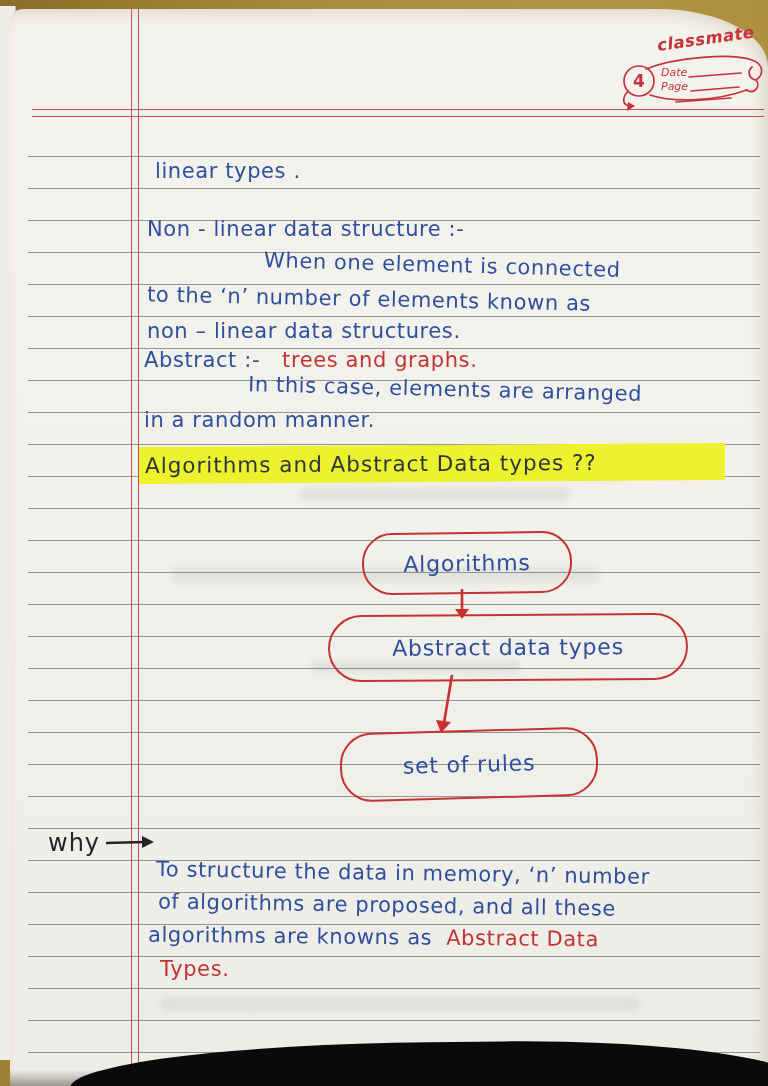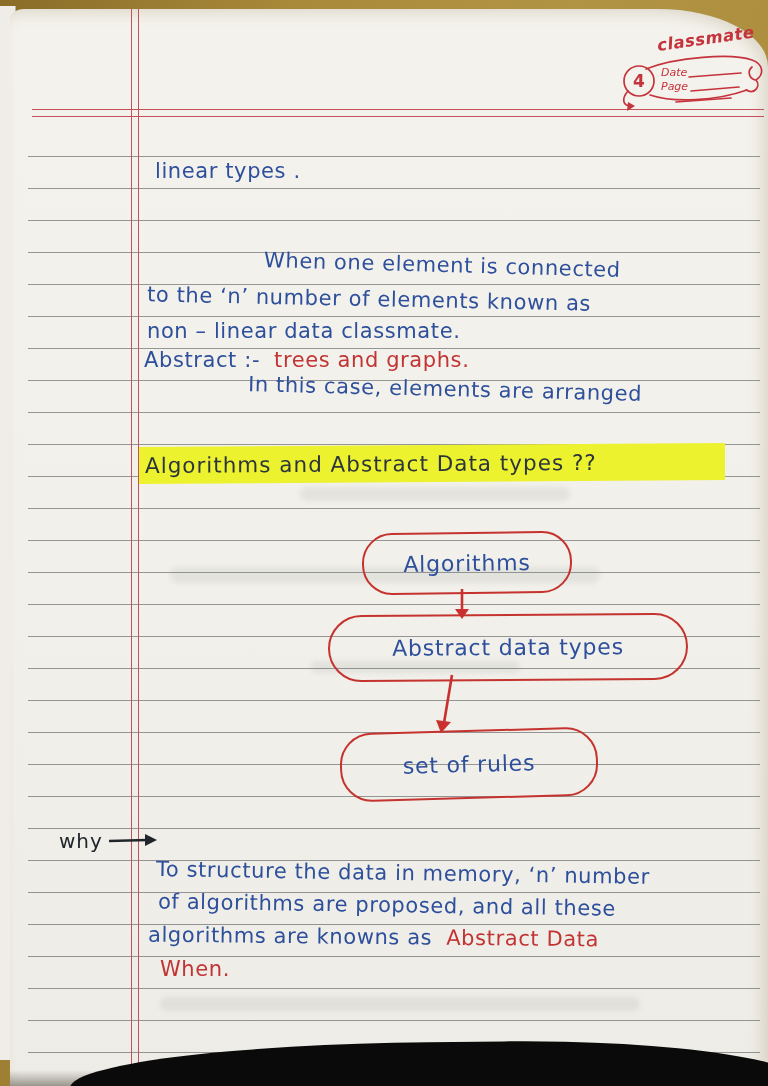--- a/index.html
+++ b/index.html
@@ -66,21 +66,21 @@
     font-size:22px;letter-spacing:.8px;
   }
   .fc-box.b1{left:352px;top:523px;width:206px;height:58px;transform:rotate(-.8deg);}
   .fc-box.b2{left:318px;top:605px;width:356px;height:63px;transform:rotate(-.4deg);border-radius:34px;}
   .fc-box.b3{left:330px;top:721px;width:254px;height:65px;transform:rotate(-1.6deg);border-radius:32px;}
   .fc-arrow{position:absolute;overflow:visible;}
   .fc-arrow line{stroke:#c9302f;stroke-width:2.6px;}
   .fc-arrow polygon{fill:#c9302f;}
   
   .why-note{position:absolute;left:38px;top:820px;display:flex;align-items:center;}
-  .why-note .txt{font-size:20px;color:#20262c;letter-spacing:1px;margin-left:11px;}
+  .why-note .txt{font-size:24px;color:#20262c;letter-spacing:1px;}
   .why-note svg{margin-left:6px;}
   .why-note svg line{stroke:#20262c;stroke-width:2.4px;}
   .why-note svg polygon{fill:#20262c;}
   
   .emblem{position:absolute;left:604px;top:20px;width:158px;height:88px;}
   .emblem svg{overflow:visible;}
   .emblem .stroke{fill:none;stroke:#c5333c;stroke-width:1.7px;stroke-linecap:round;}
   .emblem text{fill:#c5333c;font-family:"DejaVu Sans",sans-serif;}
   .emblem .brand{font-size:16.5px;font-weight:bold;font-style:italic;letter-spacing:.5px;}
   .emblem .small{font-size:11px;font-style:italic;}
@@ -135,33 +135,35 @@
         <text class="small" x="47" y="47">Date</text>
         <line class="stroke" x1="75" y1="48" x2="127" y2="44"></line>
         <text class="small" x="47" y="61">Page</text>
         <line class="stroke" x1="77" y1="62" x2="125" y2="58"></line>
         <line class="stroke" x1="62" y1="73" x2="117" y2="69"></line>
       </svg>
     </div>
 
     <div class="hw" style="left:145px;top:149px;">linear types .</div>
 
+    <div class="hw" style="left:137px;top:207px;">Non - linear data structure :-</div>
 
     <div class="hw" style="left:254px;top:243px;transform:rotate(1.6deg);">When one element is connected</div>
 
     <div class="hw" style="left:137px;top:277px;transform:rotate(1.2deg);">to the ‘n’ number of elements known as</div>
 
-    <div class="hw" style="left:137px;top:309px;">non – linear data classmate.</div>
+    <div class="hw" style="left:137px;top:309px;">non – linear data structures.</div>
 
     <div class="hw" style="left:134px;top:338px;">
-      <span>Abstract :-</span><span class="word-space"></span><span class="red" style="color:#c23434;">trees and graphs.</span>
+      <span>Abstract :-</span><span class="word-space"></span><span class="red" style="color:#c23434;margin-left:8px;">trees and graphs.</span>
     </div>
 
     <div class="hw" style="left:238px;top:367px;transform:rotate(1.4deg);">In this case, elements are arranged</div>
 
+    <div class="hw" style="left:134px;top:398px;">in a random manner.</div>
 
     <div class="highlight">
       <span class="hw-inline">Algorithms and Abstract Data types ??</span>
     </div>
 
     <div class="fc-box b1">
       <span>Algorithms</span>
     </div>
 
     <svg class="fc-arrow" style="left:432px;top:580px;" width="40" height="30">
@@ -191,19 +193,19 @@
     </div>
 
     <div class="hw" style="left:146px;top:851px;transform:rotate(.9deg);">To structure the data in memory, ‘n’ number</div>
 
     <div class="hw" style="left:148px;top:883px;transform:rotate(.9deg);">of algorithms are proposed, and all these</div>
 
     <div class="hw" style="left:138px;top:915px;transform:rotate(.6deg);">
       <span>algorithms are knowns as</span><span class="word-space"></span><span style="color:#c23434;">Abstract Data</span>
     </div>
 
-    <div class="hw red" style="left:150px;top:947px;">When.</div>
+    <div class="hw red" style="left:150px;top:947px;">Types.</div>
 
     <div class="bottom-left-shade"></div>
   </div>
 
   <div class="bottom-shadow"></div>
 </div>
 
 </body></html>

